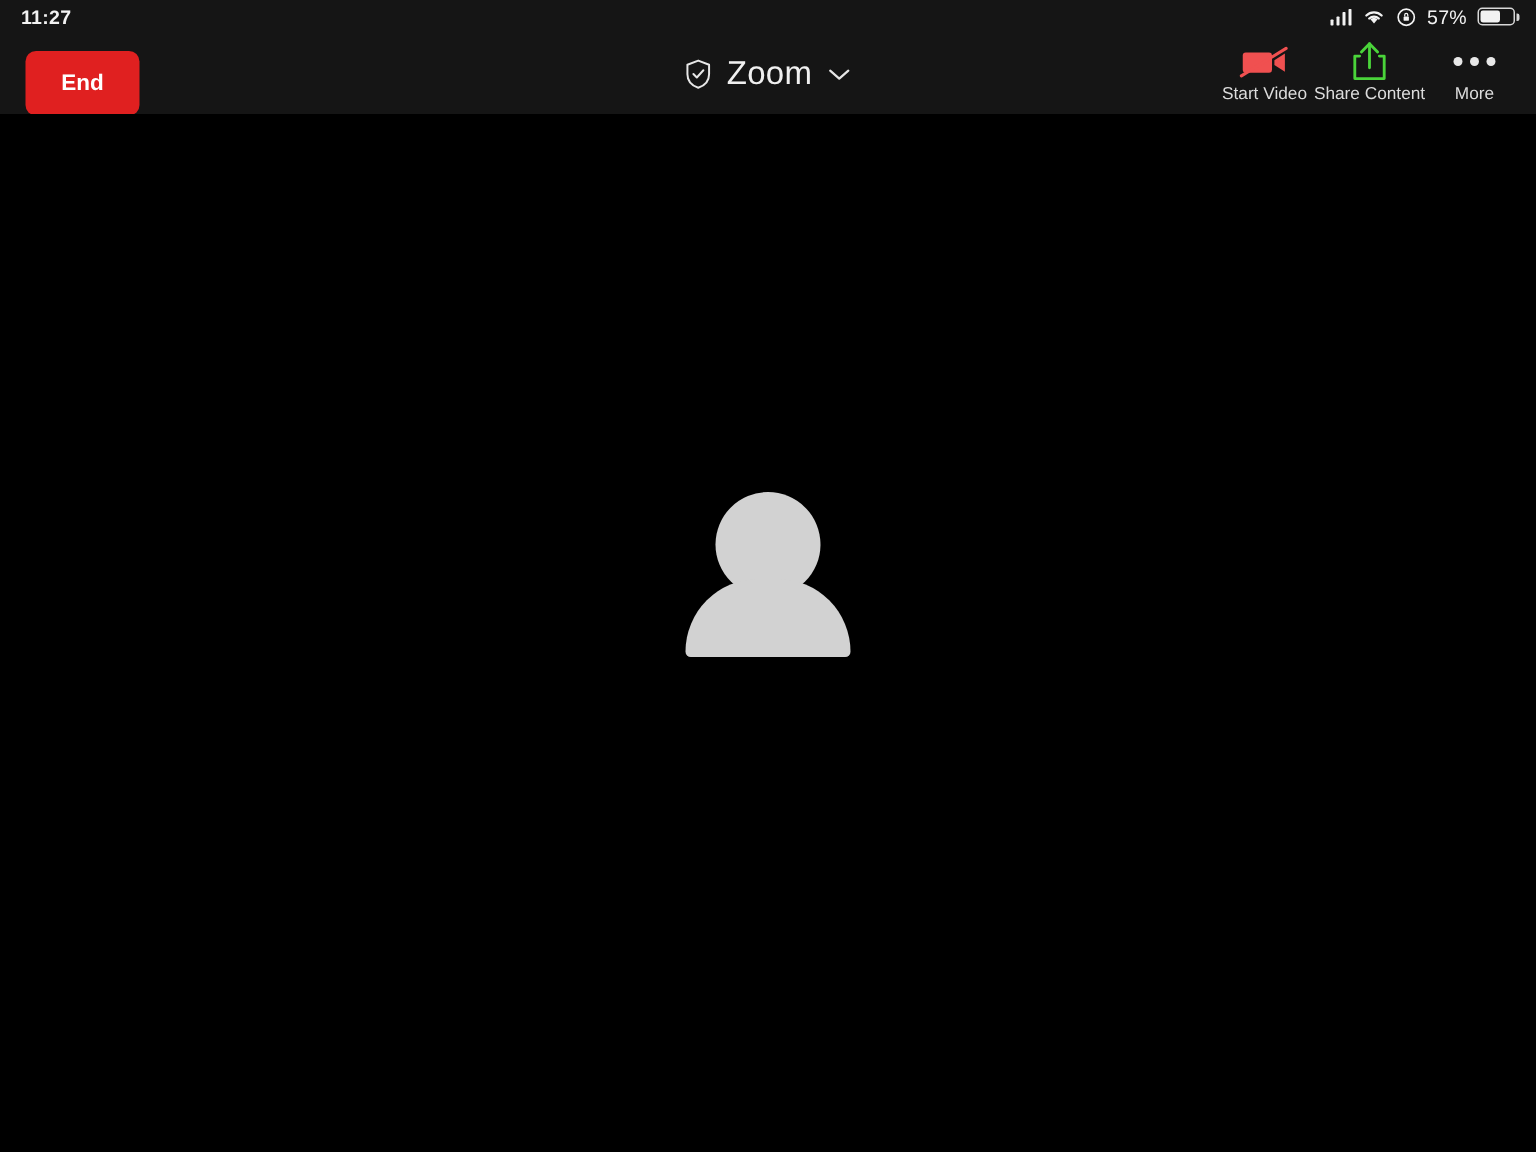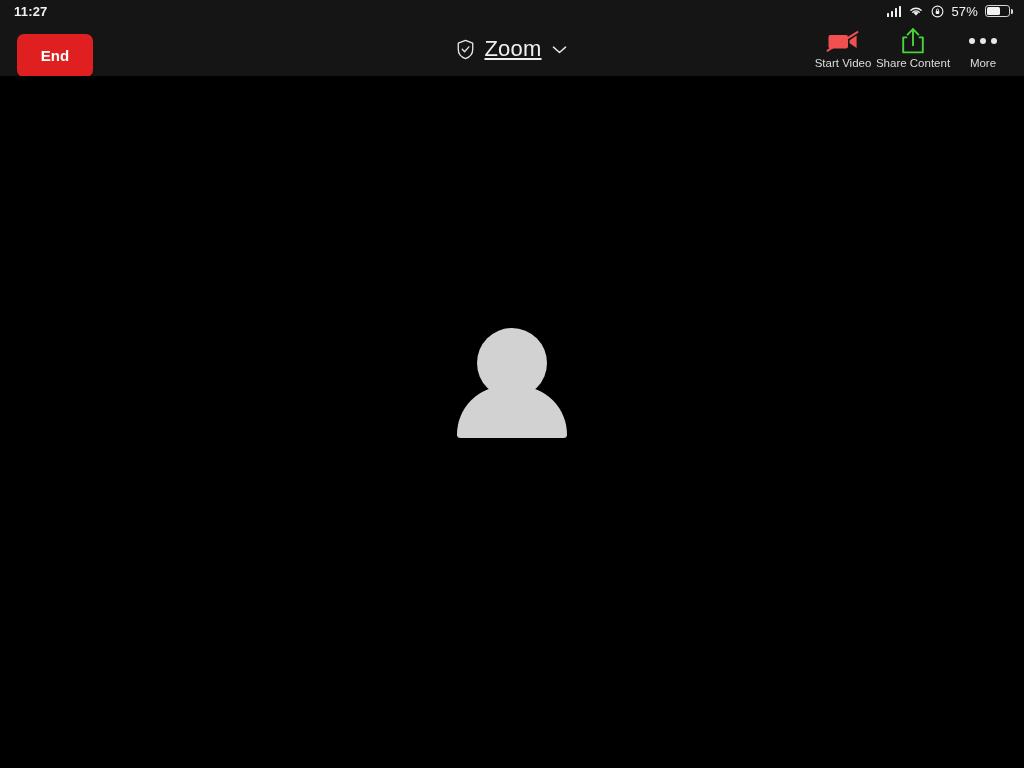--- a/index.html
+++ b/index.html
@@ -123,21 +123,21 @@
   #meeting-title {
     position: absolute;
     left: 0; top: 0;
     width: 1024px; height: 54px;
     display: flex;
     align-items: center;
     justify-content: center;
     gap: 9px;
     pointer-events: none;
   }
-  #meeting-title > * { pointer-events: auto; text-decoration: underline; }
+  #meeting-title > * { pointer-events: auto; }
   #meeting-title-label {
     color: #f0f0f0;
     font-size: 22px;
     letter-spacing: .2px;
   }
 
   #toolbar-actions {
     position: absolute;
     right: 6px; top: 0;
     height: 54px;

